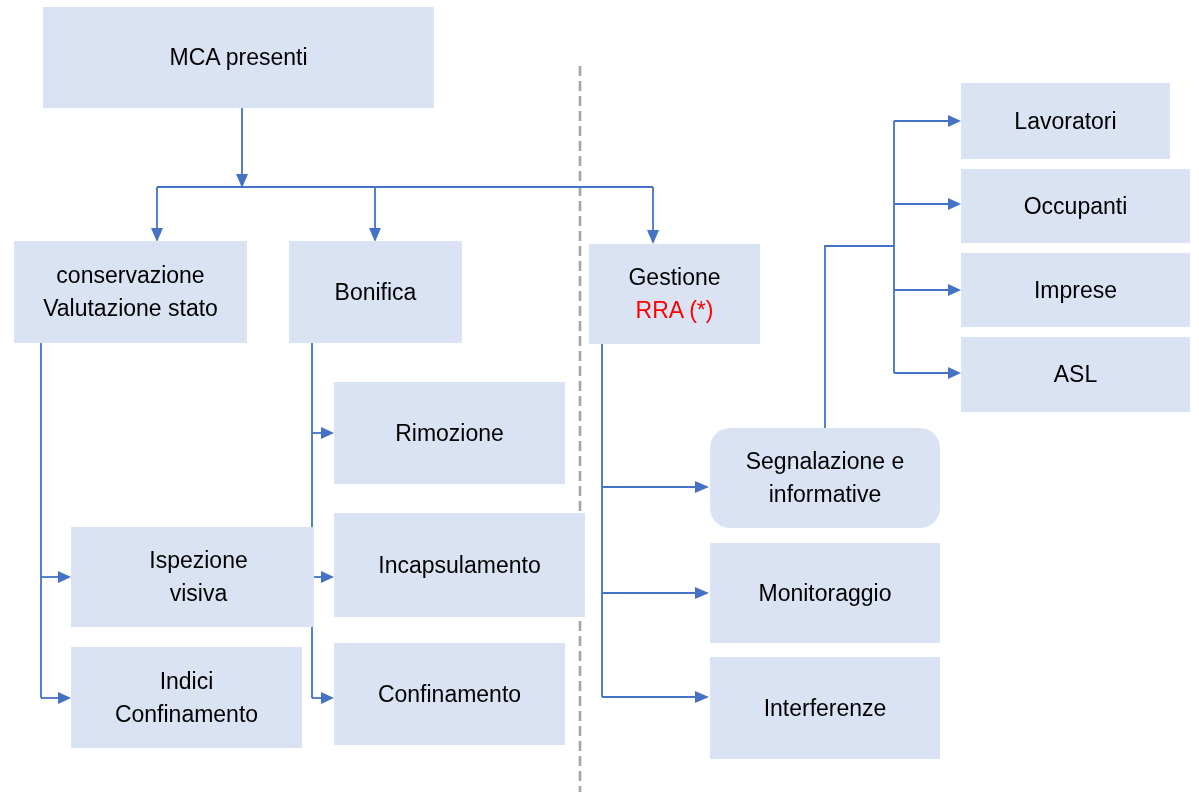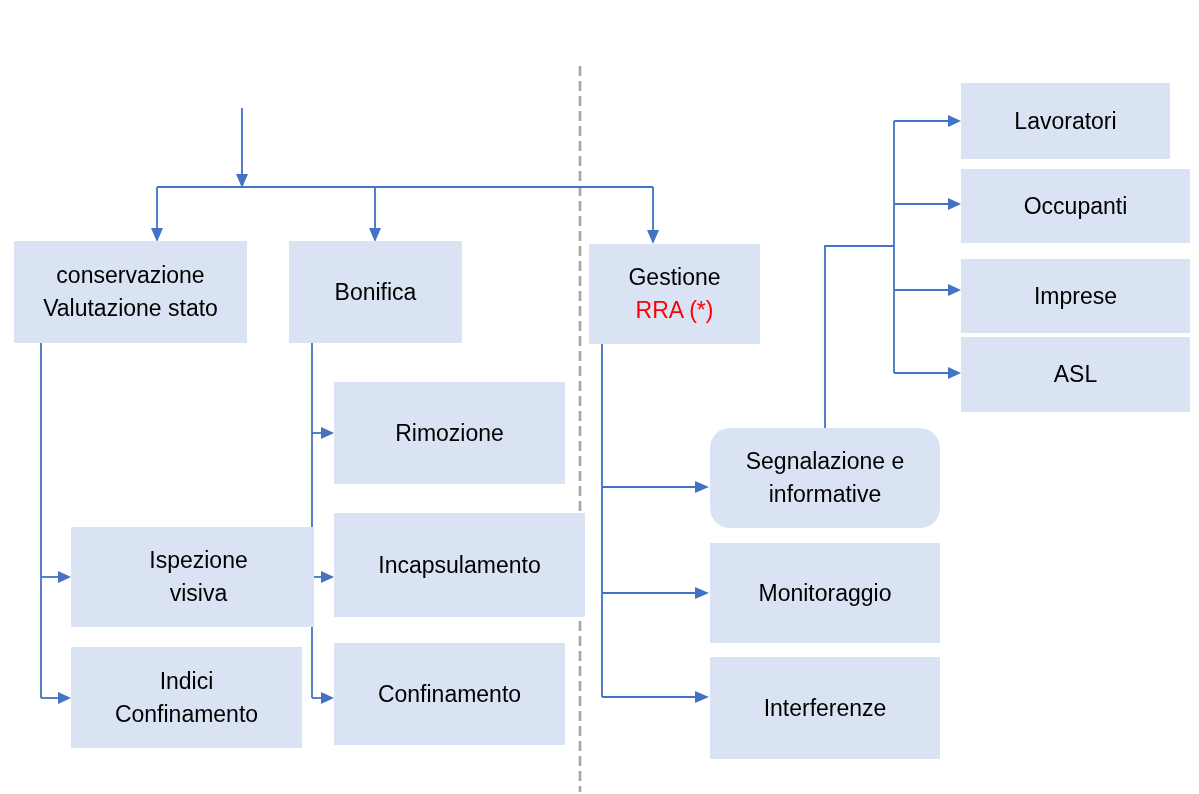--- a/index.html
+++ b/index.html
@@ -47,21 +47,21 @@
   .ispezione      { left: 71px;  top: 527px; width: 231px; height: 100px; padding-left: 12px; }
   .indici         { left: 71px;  top: 647px; width: 231px; height: 101px; }
   .rimozione      { left: 334px; top: 382px; width: 231px; height: 102px; }
   .incapsulamento { left: 334px; top: 513px; width: 251px; height: 104px; }
   .confinamento   { left: 334px; top: 643px; width: 231px; height: 102px; }
   .segnalazione   { left: 710px; top: 428px; width: 230px; height: 100px; border-radius: 20px; }
   .monitoraggio   { left: 710px; top: 543px; width: 230px; height: 100px; }
   .interferenze   { left: 710px; top: 657px; width: 230px; height: 102px; }
   .lavoratori     { left: 961px; top: 83px;  width: 209px; height: 76px; }
   .occupanti      { left: 961px; top: 169px; width: 229px; height: 74px; }
-  .imprese        { left: 961px; top: 259px; width: 229px; height: 74px; }
+  .imprese        { left: 961px; top: 253px; width: 229px; height: 74px; }
   .asl            { left: 961px; top: 337px; width: 229px; height: 75px; }
 </style>
 </head>
 <body>
 
 <div class="canvas">
 
   <svg class="edges" viewBox="0 0 1199 794">
 
     <path class="dashed" d="M580,66 V792"></path>
@@ -106,20 +106,23 @@
     <path class="edge" d="M894,121 H948"></path>
     <polygon class="head" points="948,115 948,127 961,121"></polygon>
     <path class="edge" d="M894,204 H948"></path>
     <polygon class="head" points="948,198 948,210 961,204"></polygon>
     <path class="edge" d="M894,290 H948"></path>
     <polygon class="head" points="948,284 948,296 961,290"></polygon>
     <path class="edge" d="M894,373 H948"></path>
     <polygon class="head" points="948,367 948,379 961,373"></polygon>
   </svg>
 
+  <div class="node mca">
+    <span>MCA presenti</span>
+  </div>
 
   <div class="node valutazione">
     <span>conservazione</span>
     <span>Valutazione stato</span>
   </div>
 
   <div class="node bonifica">
     <span>Bonifica</span>
   </div>
 

